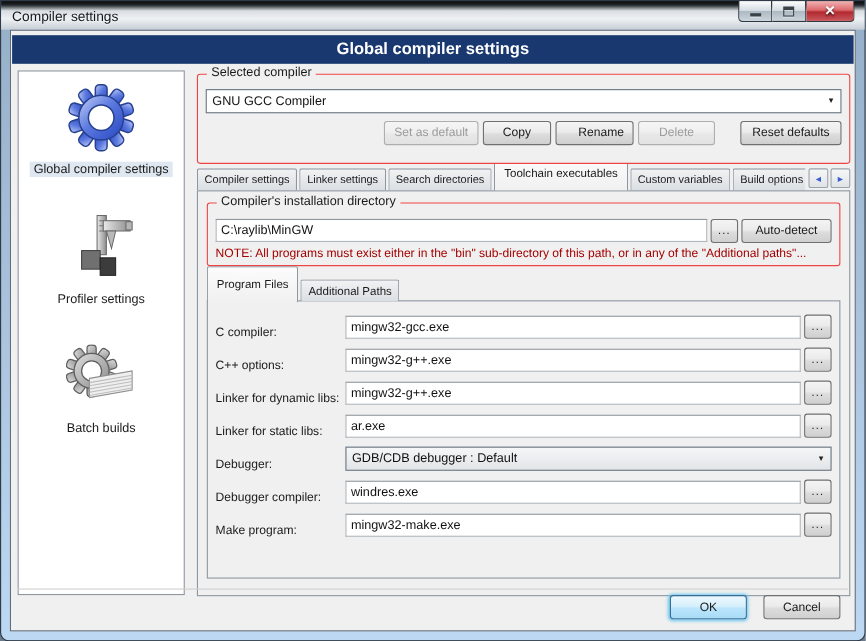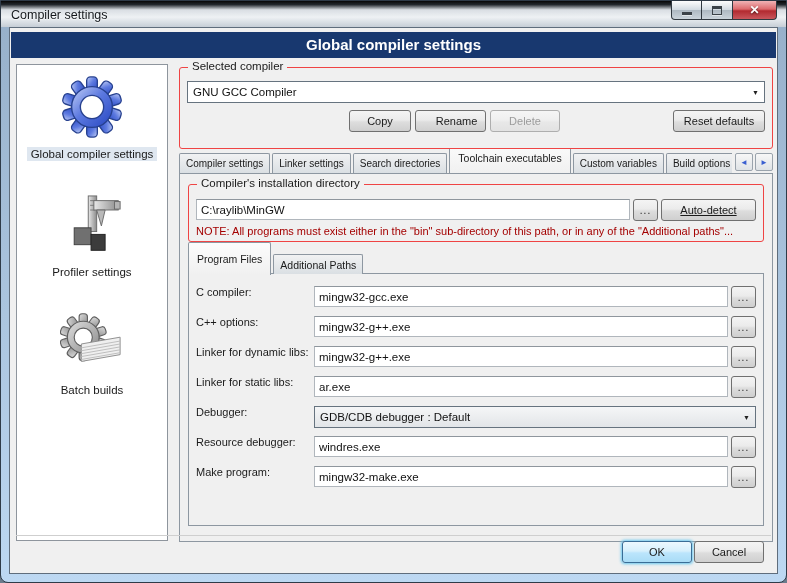--- a/index.html
+++ b/index.html
@@ -135,39 +135,39 @@
     font-family:inherit; padding:0;
   }
   
   .tab-panel {
     border:1px solid #8d97a1; background:#f0f0f0;
     height:369px; padding:10px 8px 0; position:relative;
   }
   .group-install { padding:14px 7px 4px; }
   .dir-row { display:flex; gap:3px; }
   .note { font-size:11px; color:#a40000; margin-top:4px; white-space:nowrap; overflow:hidden; }
-  .autodetect { width:95px; flex-shrink:0; font-size:11px;text-decoration:underline; }
+  .autodetect { width:82px; flex-shrink:0; font-size:11px; }
   
   .subtabs { display:flex; align-items:flex-end; margin-top:10px; height:22px; }
   .subtabs .tab { font-size:10.5px; }
   .subtabs .tab.active { height:22px; }
   .subpanel {
     border:1px solid #8d97a1; margin-top:-1px; height:253px;
     padding:12px 7px 0; background:#f0f0f0;
   }
-  .frow { display:flex; align-items:flex-start; height:22px; margin-bottom:8px; }
+  .frow { display:flex; align-items:flex-end; height:22px; margin-bottom:8px; }
   .flabel { width:118px; flex-shrink:0; font-size:11px; color:#1a1a1a; }
   .frow .combo.gray { flex:1; }
   .frow .field { flex:1; }
   .frow .browse { margin-left:3px; }
   
   .footer {
     position:absolute; left:6px; right:6px; bottom:6px; height:32px;
     border-top:1px solid #cfcfcf;
-    display:flex; justify-content:flex-end; align-items:center; gap:2px; padding-right:7px;
+    display:flex; justify-content:flex-end; align-items:center; gap:15px; padding-right:7px;
   }
   .footer .btn { width:70px; }
 </style>
 </head>
 <body>
 
 <div class="win">
 
   <div class="titlebar">
     <span class="title-text">Compiler settings</span>
@@ -283,20 +283,21 @@
     <div class="content">
 
       <div class="groupbox group-compiler">
         <span class="group-legend">Selected compiler</span>
         <div class="combo">
           <span>GNU GCC Compiler</span>
           <span class="combo-arrow">▼</span>
         </div>
         <div class="btn-row">
           <span class="sp-lead"></span>
+          <div class="btn disabled b-setdefault">Set as default</div>
           <div class="btn b-copy">Copy</div>
           <div class="btn b-rename">Rename</div>
           <div class="btn disabled b-delete">Delete</div>
           <div class="btn b-reset">Reset defaults</div>
         </div>
       </div>
 
       <div class="tabs-row">
         <div class="tabs-strip">
           <div class="tab">Compiler settings</div>
@@ -362,21 +363,21 @@
 
           <div class="frow">
             <span class="flabel">Debugger:</span>
             <div class="combo gray">
               <span>GDB/CDB debugger : Default</span>
               <span class="combo-arrow">▼</span>
             </div>
           </div>
 
           <div class="frow">
-            <span class="flabel">Resource debugger:</span>
+            <span class="flabel">Debugger compiler:</span>
             <input class="field" type="text" value="windres.exe" style="">
             <div class="btn browse">...</div>
           </div>
 
           <div class="frow">
             <span class="flabel">Make program:</span>
             <input class="field" type="text" value="mingw32-make.exe" style="">
             <div class="btn browse">...</div>
           </div>
 

